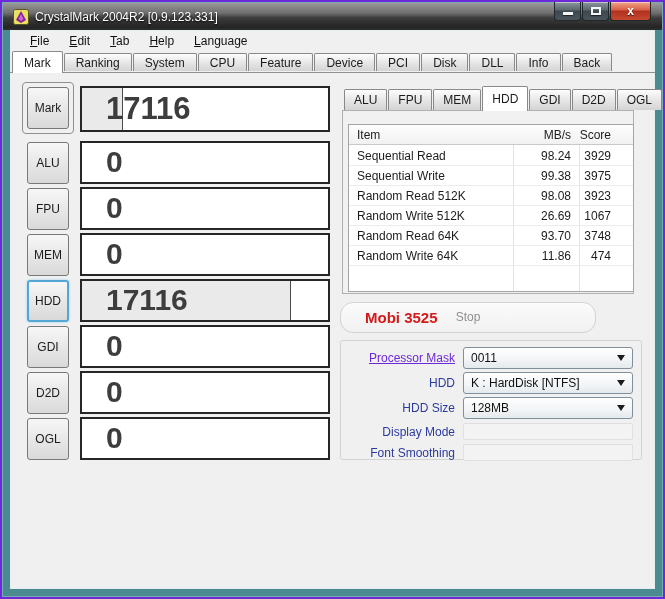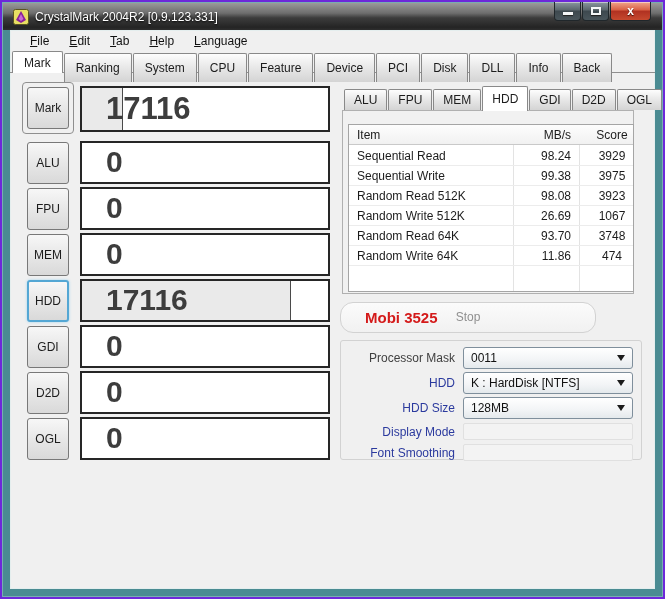--- a/index.html
+++ b/index.html
@@ -34,21 +34,21 @@
     background:#f0f0f0; box-shadow:inset 0 0 0 1px #e4eeee;
   }
   
   .menubar { position:absolute; top:2px; left:10px; height:19px; display:flex;text-align:center; }
   .menu-item { font-size:12px; color:#111; padding:2px 10px 0 10px; cursor:default; }
   .menu-item .mn { text-decoration:underline; }
   
   .pane-line { position:absolute; top:42px; left:0; right:0; border-top:1px solid #8f8f8f; }
   .tabstrip { position:absolute; top:21px; left:2px; height:22px; display:flex; z-index:2; }
   .tab {
-    height:29px; margin-top:2px; margin-right:1px; padding:0 11px;
+    height:18px; margin-top:2px; margin-right:1px; padding:0 11px;
     display:flex; align-items:center; font-size:12px; color:#1c1c1c;
     border:1px solid #898989; border-bottom:none; border-radius:2px 2px 0 0;
     background:linear-gradient(#fdfdfd,#e9e9e9 45%,#d4d4d4);
   }
   .tab.active { height:22px; margin-top:0; background:#fff; position:relative; z-index:3; }
   
   .btn {
     position:absolute; width:42px; height:42px; border:1px solid #787878; border-radius:3px;
     background:linear-gradient(#f7f7f7,#e9e9e9 45%,#d9d9d9);
     font-size:12px; color:#1c1c1c; display:flex; align-items:center; justify-content:center;
@@ -91,21 +91,21 @@
     background:#fff; border:1px solid #a5a5a5; z-index:1; font-size:12px; color:#1c1c1c;
   }
   .vline { position:absolute; top:0; bottom:0; width:1px; background:#e3e3e3; }
   .thead {
     position:absolute; left:0; right:0; top:0; height:20px;
     background:linear-gradient(#fdfdfd,#f1f1f1); border-bottom:1px solid #c9c9c9;
   }
   .trow { position:absolute; left:0; right:0; height:20px; border-bottom:1px solid #ececec; }
   .c-item { position:absolute; left:8px; top:0; line-height:20px; }
   .c-mbs  { position:absolute; left:164px; width:58px; top:0; line-height:20px; text-align:right; }
-  .c-score{ position:absolute; left:240px; width:46px; top:0; line-height:20px; text-align:center; }
+  .c-score{ position:absolute; left:216px; width:46px; top:0; line-height:20px; text-align:right; }
   
   .runbox {
     position:absolute; left:330px; top:272px; width:256px; height:31px;
     border:1px solid #d2d2d2; border-radius:13px;
     background:linear-gradient(#fbfbfb,#f1f1f1); z-index:1;
   }
   .run-name { position:absolute; left:24px; top:0; line-height:29px; font-size:15px; font-weight:bold; }
   .run-stop { position:absolute; left:50%; transform:translateX(-50%); top:0; line-height:29px; font-size:12px; color:#8f8f8f; cursor:default; }
   
   .setbox {
@@ -272,21 +272,21 @@
         <span class="c-score">474</span>
       </div>
     </div>
 
     <div class="runbox">
       <span class="run-name" style="color:#d41a1a;">Mobi 3525</span>
       <span class="run-stop">Stop</span>
     </div>
 
     <div class="setbox">
-      <span class="slabel" style="top:10px; color:#404040;">Processor Mask</span>
+      <span class="slabel" style="top:10px; color:#6d28d9;text-decoration:underline;">Processor Mask</span>
       <div class="combo" style="top:6px;">
         <span>0011</span>
         <span class="arrow"></span>
       </div>
 
       <span class="slabel" style="top:35px; color:#2b3a9e;">HDD</span>
       <div class="combo" style="top:31px;">
         <span>K : HardDisk [NTFS]</span>
         <span class="arrow"></span>
       </div>

